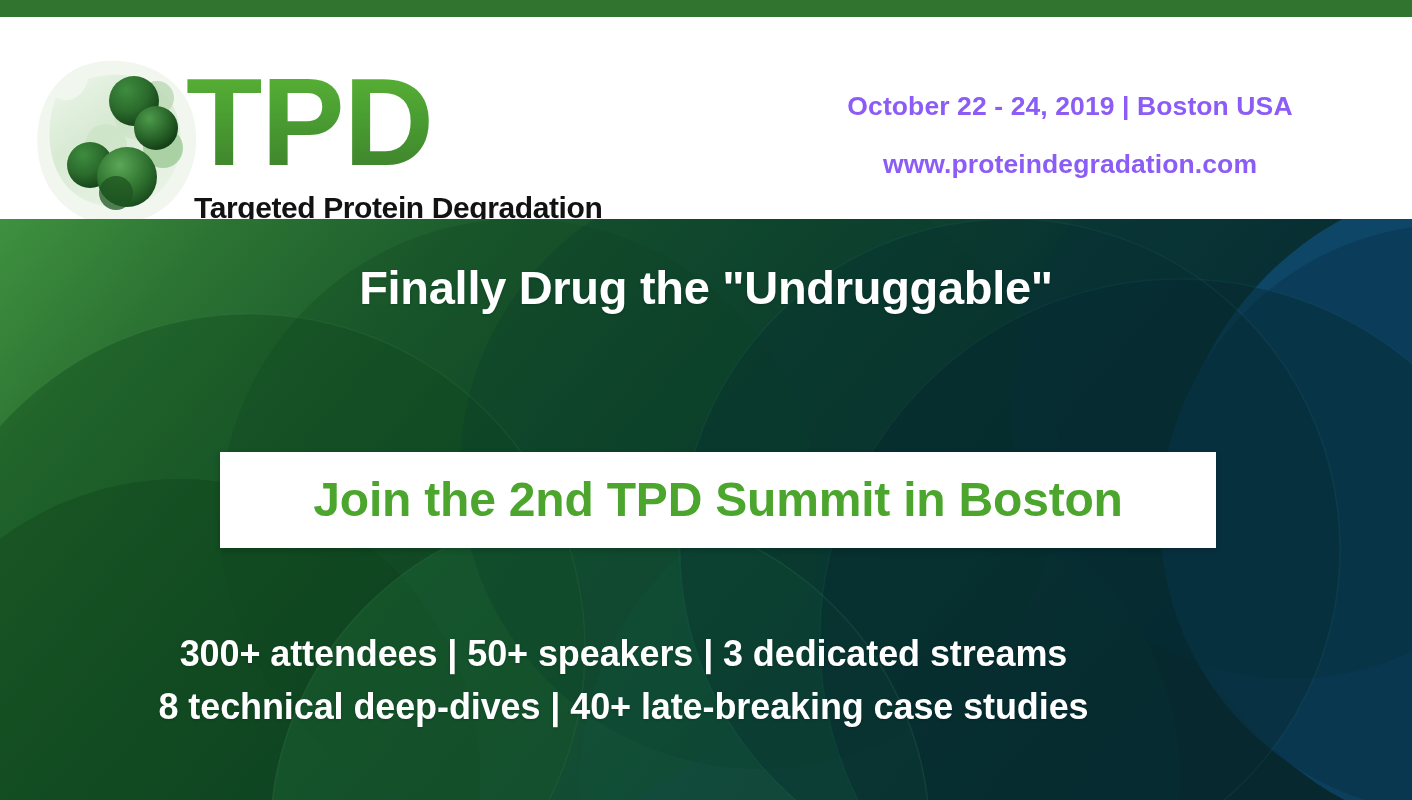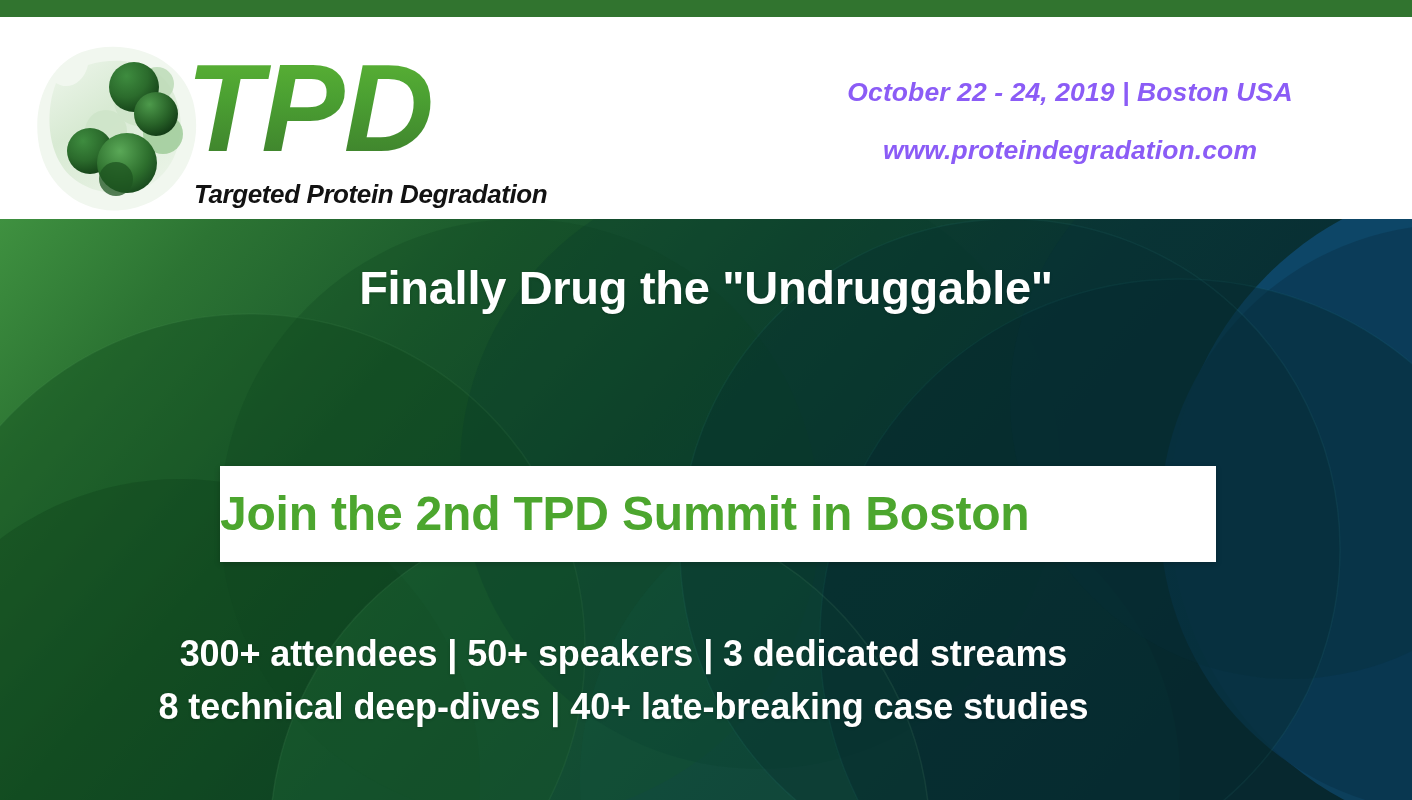--- a/index.html
+++ b/index.html
@@ -23,25 +23,24 @@
     position: absolute;
     left: 0; top: 0;
     width: 1412px;
     height: 17px;
     background: #31742f;
   }
 
   
   #header {
     position: absolute;
-    left: 0; top: 17px;
+    left: 0; top: 31px;
     width: 1412px;
     height: 202px;
     background: #ffffff;
-    font-style: italic;
   }
 
   
   #logo-mark {
     position: absolute;
     left: 30px;
     top: 22px;
     width: 180px;
     height: 175px;
   }
@@ -64,21 +63,21 @@
     -webkit-background-clip: text;
     background-clip: text;
     color: transparent;
     -webkit-text-fill-color: transparent;
     font-family: "Liberation Sans", sans-serif;
   }
   #tpd-tagline {
     position: absolute;
     left: 8px;
     top: 130px;
-    font-size: 26px;
+    font-size: 30px;
     line-height: 34px;
     font-weight: 700;
     color: #121212;
     letter-spacing: -0.4px;
     white-space: nowrap;
   }
 
   
   #header-meta {
     position: absolute;
@@ -140,28 +139,28 @@
     font-size: 47px;
     line-height: 67px;
     letter-spacing: -0.3px;
     text-shadow: 0 1px 3px rgba(0,0,0,.18);
   }
   .headline-line { display: block; white-space: nowrap; }
 
   #cta-box {
     position: absolute;
     left: 220px;
-    top: 247px;
+    top: 233px;
     width: 996px;
     height: 96px;
     background: #ffffff;
     box-shadow: 0 2px 6px rgba(0,0,0,.20);
     display: flex;
     align-items: center;
-    justify-content: flex-start;
+    justify-content: center;
   }
   #cta-text {
     color: #4ca62e;
     font-weight: 700;
     font-size: 48px;
     line-height: 52px;
     letter-spacing: -0.2px;
     white-space: nowrap;
   }
 

